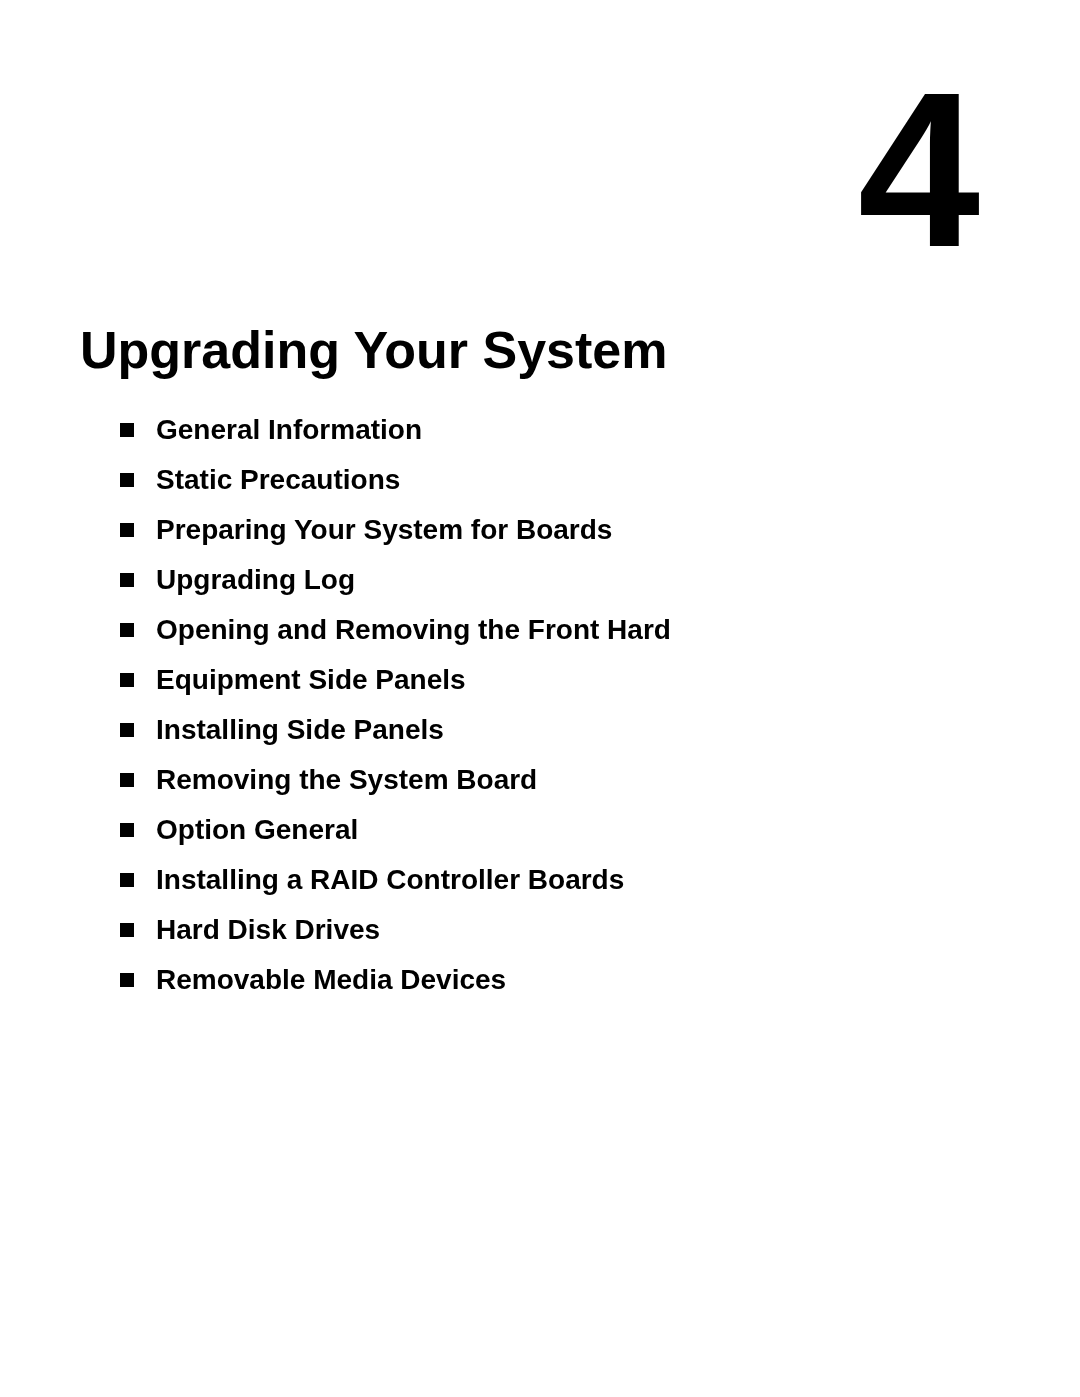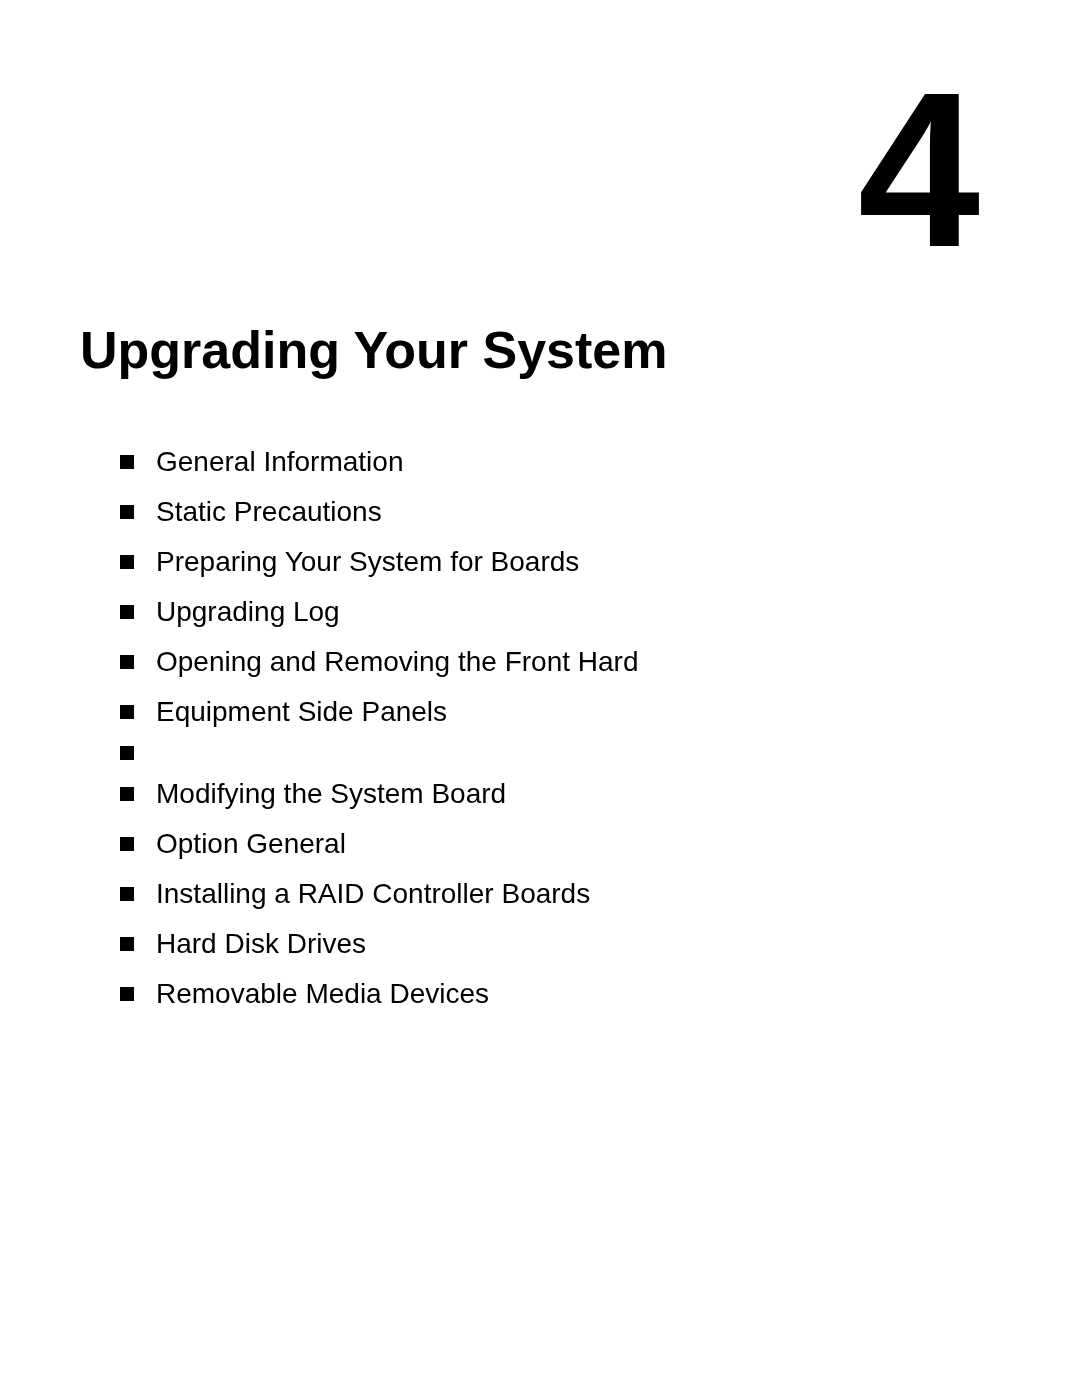--- a/index.html
+++ b/index.html
@@ -34,21 +34,21 @@
       color: #000000;
       line-height: 1;
       font-family: Arial, Helvetica, sans-serif;
     }
 
     .chapter-title {
       margin-top: 260px;
       font-size: 52px;
       font-weight: 900;
       color: #000000;
-      margin-bottom: 66px;
+      margin-bottom: 34px;
       font-family: Arial, Helvetica, sans-serif;
     }
 
     .toc-list {
       list-style: none;
       padding: 0;
       margin-left: 40px;
     }
 
     .toc-list li {
@@ -65,21 +65,21 @@
       height: 14px;
       background: #000000;
       display: inline-block;
       margin-right: 22px;
       flex-shrink: 0;
     }
 
     .item-text {
       font-size: 28px;
       color: #000000;
-      font-weight: normal;
+      font-weight: bold;
     }
   </style>
 </head>
 <body>
 
 <div class="page-container">
 
   <div class="chapter-number">4</div>
 
   <h1 class="chapter-title">Upgrading Your System</h1>
@@ -104,24 +104,25 @@
       <li>
         <span class="bullet"></span>
         <span class="item-text">Opening and Removing the Front Hard</span>
       </li>
       <li>
         <span class="bullet"></span>
         <span class="item-text">Equipment Side Panels</span>
       </li>
       <li>
         <span class="bullet"></span>
+        <span class="item-text">Installing Side Panels</span>
       </li>
       <li>
         <span class="bullet"></span>
-        <span class="item-text">Modifying the System Board</span>
+        <span class="item-text">Removing the System Board</span>
       </li>
       <li>
         <span class="bullet"></span>
         <span class="item-text">Option General</span>
       </li>
       <li>
         <span class="bullet"></span>
         <span class="item-text">Installing a RAID Controller Boards</span>
       </li>
       <li>

